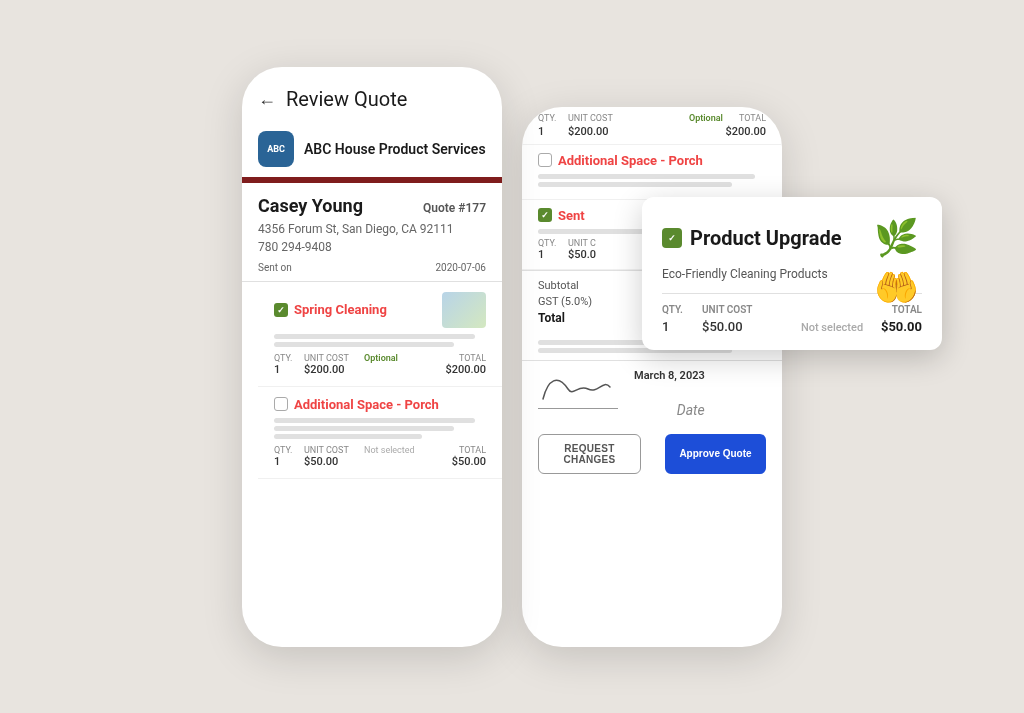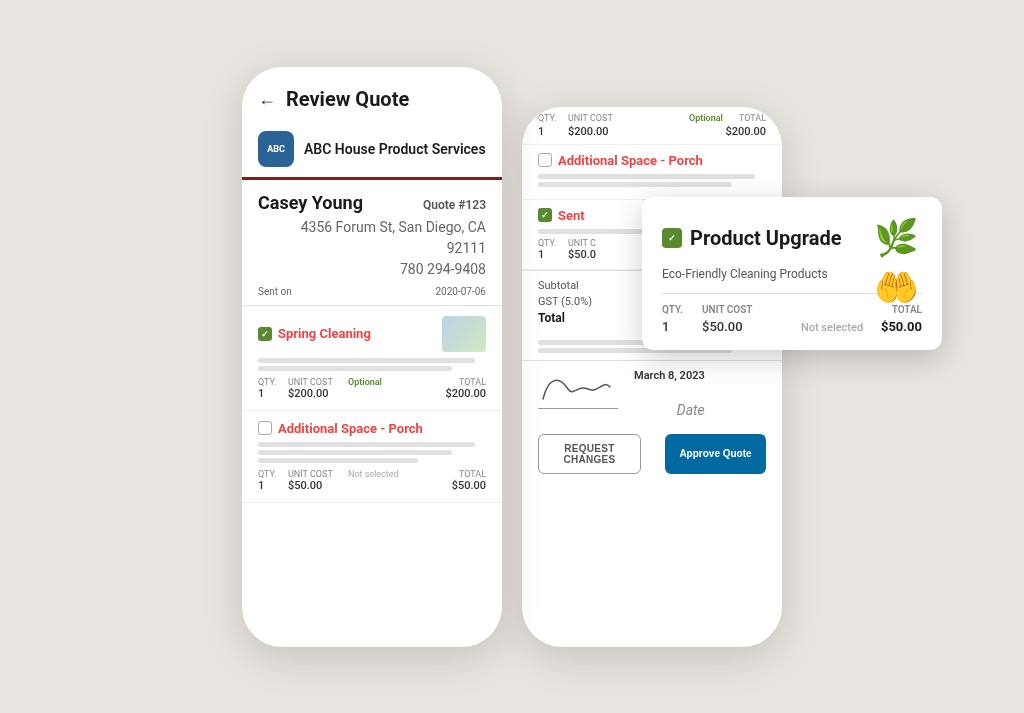--- a/index.html
+++ b/index.html
@@ -65,30 +65,30 @@
 
     .back-arrow {
       font-size: 18px;
       color: #333;
       cursor: pointer;
       font-weight: 300;
     }
 
     .header-title {
       font-size: 20px;
-      font-weight: 700;
+      font-weight: 400;
       color: #1a1a1a;
     }
 
     
     .company-row {
       display: flex;
       align-items: center;
       padding: 10px 16px;
-      border-bottom: 3px solid #7f1d1d;
+      border-bottom: 6px solid #7f1d1d;
       gap: 10px;
     }
 
     .company-logo {
       width: 36px;
       height: 36px;
       background: #2a6496;
       border-radius: 8px;
       display: flex;
       align-items: center;
@@ -123,38 +123,38 @@
       color: #1a1a1a;
     }
 
     .quote-number {
       font-size: 12px;
       font-weight: 600;
       color: #555;
     }
 
     .customer-address {
-      font-size: 14px;
+      font-size: 12px;
       color: #666;
       line-height: 1.5;
-      text-align: right;
     }
 
     .sent-row {
       display: flex;
       justify-content: space-between;
       margin-top: 6px;
       font-size: 10px;
       color: #666;
     }
 
     
     .line-item {
       padding: 10px 16px;
       border-bottom: 1px solid #f0f0f0;
+      margin-left: 16px;
     }
 
     .line-item-header {
       display: flex;
       align-items: center;
       gap: 6px;
       margin-bottom: 6px;
     }
 
     .checkbox-checked {
@@ -337,21 +337,21 @@
       font-weight: 700;
       color: #555;
       cursor: pointer;
       text-align: center;
       letter-spacing: 0.3px;
     }
 
     .btn-approve {
       flex: 1;
       padding: 8px 6px;
-      background: #0369a1;
+      background: #1d4ed8;
       border: none;
       border-radius: 6px;
       font-size: 10px;
       font-weight: 700;
       color: white;
       cursor: pointer;
     }
 
     
     .upgrade-card {
@@ -473,21 +473,21 @@
       </div>
 
       <div class="company-row">
         <div class="company-logo">ABC</div>
         <span class="company-name">ABC House Product Services</span>
       </div>
 
       <div class="customer-section">
         <div class="customer-row">
           <span class="customer-name">Casey Young</span>
-          <span class="quote-number">Quote #123</span>
+          <span class="quote-number">Quote #177</span>
         </div>
         <div class="customer-address">
           <span>4356 Forum St, San Diego, CA 92111</span><br>
           <span>780 294-9408</span>
         </div>
         <div class="sent-row">
           <span>Sent on</span>
           <span>2020-07-06</span>
         </div>
       </div>

